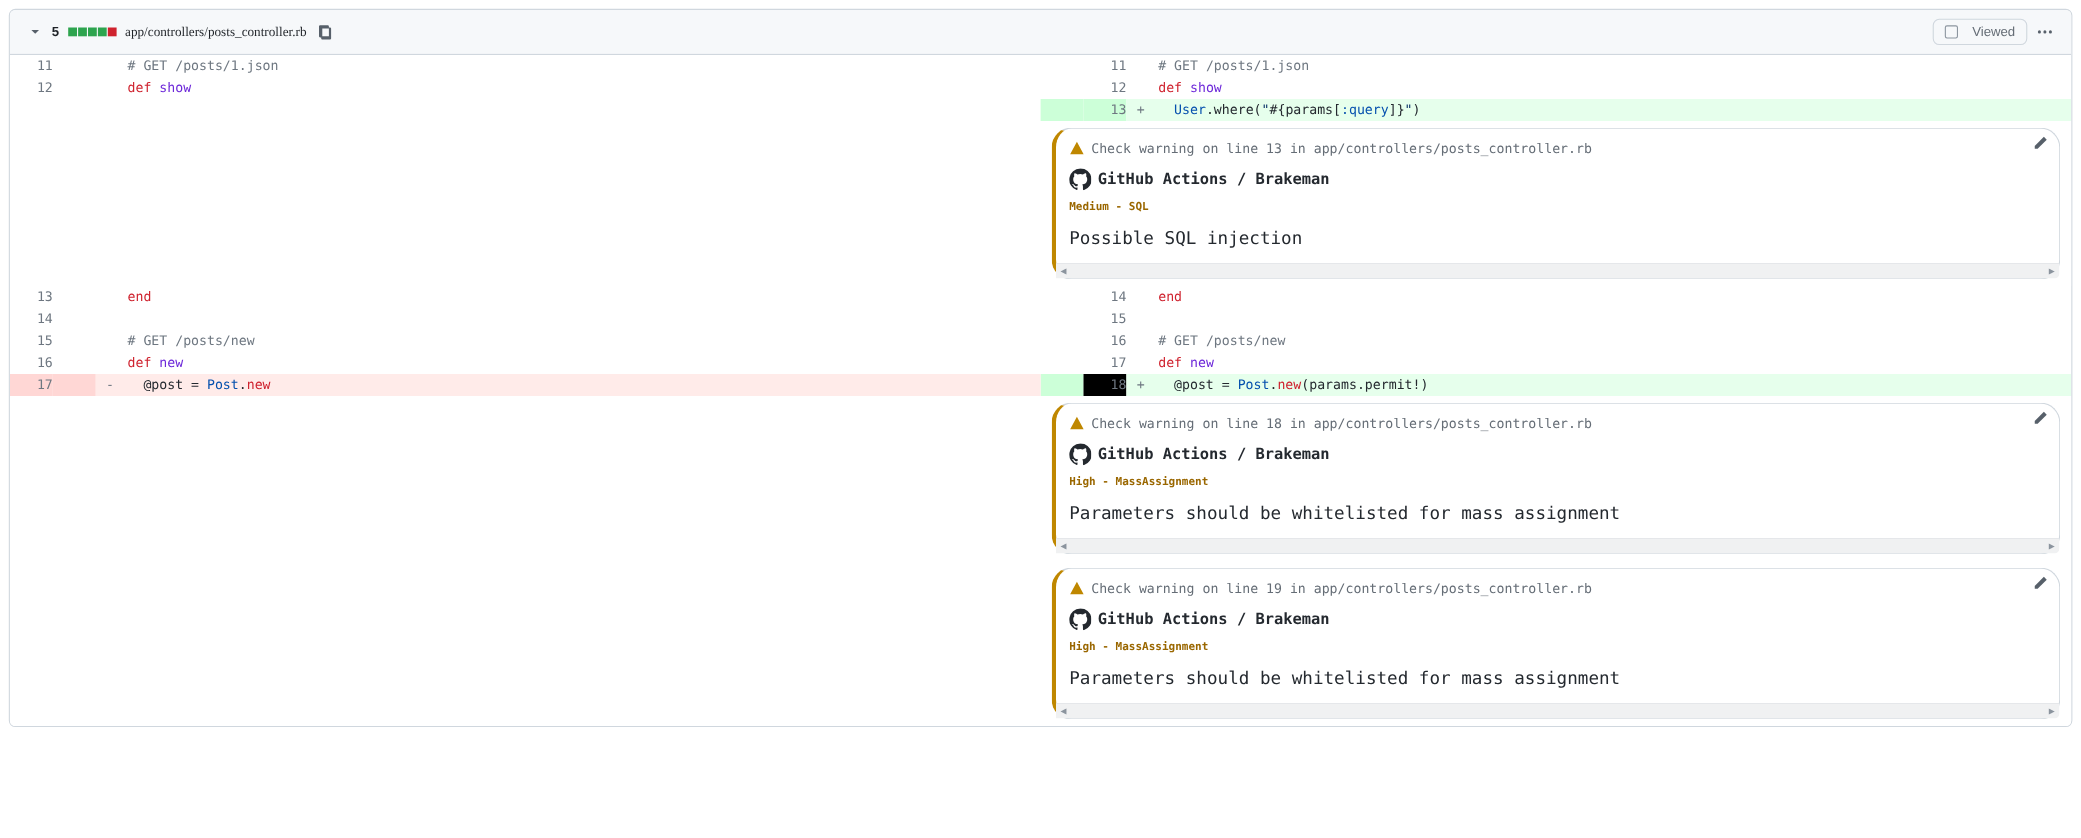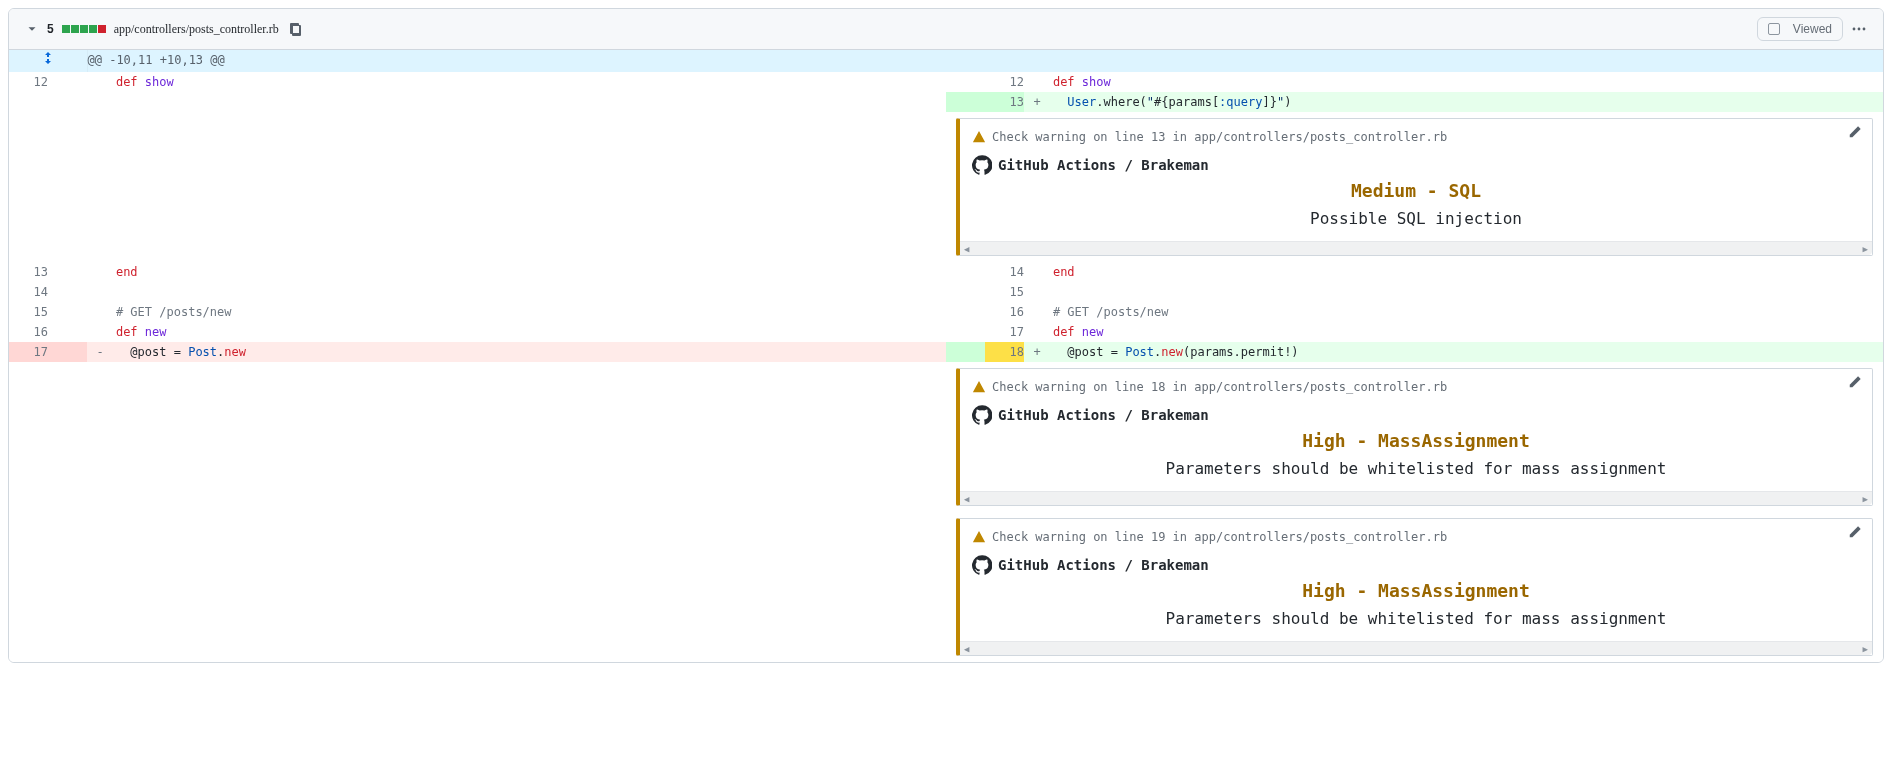--- a/index.html
+++ b/index.html
@@ -79,43 +79,42 @@
 .c-comment { color: #6e7781; }
 .c-kw { color: #cf222e; }
 .c-def { color: #6d28d9; }
 .c-const { color: #0550ae; }
 .c-sym { color: #0a3069; }
 
 .annotation-cell { padding: 6px 10px !important; background: #fff; }
 .annotation {
   border: 1px solid #d0d7de;
   border-left: 4px solid #bf8700;
-  border-radius: 2px;
+  border-radius: 18px;
   background: #fff;
   position: relative;
-  text-align: center;
 }
 .ann-header {
   display: flex; align-items: center; gap: 6px;
   padding: 8px 12px 4px 12px;
   font-size: 12px;
   color: #656d76;
 }
 .warn-icon { width: 14px; height: 14px; fill: #bf8700; flex-shrink: 0; }
 .ann-actions { position: absolute; top: 6px; right: 10px; display: flex; gap: 6px; }
 .ann-body { padding: 2px 12px 10px 12px; }
 .ann-source { display: flex; align-items: center; gap: 6px; font-size: 14px; margin: 2px 0 6px 0; font-weight: bold; }
 .gh-icon {
   width: 20px; height: 20px;
   display: inline-flex; align-items: center; justify-content: center;
 }
 .gh-icon svg { width: 20px; height: 20px; }
 .ann-level {
   color: #9a6700;
-  font-size: 18px;
+  font-size: 10px;
   font-weight: 600;
   margin: 6px 0 8px 0;
 }
 .ann-msg {
   padding-bottom: 2px;
   font-size: 16px;
 }
 .ann-scroll {
   display: flex;
   justify-content: space-between;
@@ -165,25 +164,27 @@
   <table class="diff-table mono">
     <colgroup>
       <col style="width:39px">
         <col style="width:39px">
         <col>
       <col style="width:39px">
         <col style="width:39px">
         <col>
     </colgroup>
     <tbody id="diff-body">
-        <tr class="hunk-row">
-          <td colspan="2" class="hunk-gutter"><svg width="16" height="16" viewBox="0 0 16 16" fill="#0969da">
-              <path d="M8 2l3 3H9v2H7V5H5l3-3zm0 12l-3-3h2V9h2v2h2l-3 3z"></path>
-            </svg></td>
-          <td class="hunk-text mono" colspan="4">@@ -10,11 +10,13 @@</td>
+        <tr>
+          <td class="ln">11</td>
+          <td class="ln"></td>
+          <td class="code"><span class="marker"></span>    <span class="c-comment"># GET /posts/1.json</span></td>
+          <td class="ln"></td>
+          <td class="ln">11</td>
+          <td class="code"><span class="marker"></span>    <span class="c-comment"># GET /posts/1.json</span></td>
         </tr>
         <tr>
           <td class="ln">12</td>
           <td class="ln"></td>
           <td class="code"><span class="marker"></span>    <span class="c-kw">def</span> <span class="c-def">show</span></td>
           <td class="ln"></td>
           <td class="ln">12</td>
           <td class="code"><span class="marker"></span>    <span class="c-kw">def</span> <span class="c-def">show</span></td>
         </tr>
         <tr>
@@ -260,21 +261,21 @@
           <td class="code"><span class="marker"></span>    <span class="c-kw">def</span> <span class="c-def">new</span></td>
           <td class="ln"></td>
           <td class="ln">17</td>
           <td class="code"><span class="marker"></span>    <span class="c-kw">def</span> <span class="c-def">new</span></td>
         </tr>
         <tr>
           <td class="ln" style="background:#ffd7d5">17</td>
           <td class="ln" style="background:#ffd7d5"></td>
           <td class="code" style="background:#ffebe9"><span class="marker">-</span>      @post = <span class="c-const">Post</span>.<span class="c-kw">new</span></td>
           <td class="ln" style="background:#ccffd8"></td>
-          <td class="ln" style="background:#fde047">18</td>
+          <td class="ln" style="background:#000000">18</td>
           <td class="code" style="background:#e6ffec"><span class="marker">+</span>      @post = <span class="c-const">Post</span>.<span class="c-kw">new</span>(params.permit!)</td>
         </tr>
         <tr>
           <td class="ln"></td>
           <td class="ln"></td>
           <td></td>
           <td colspan="3" class="annotation-cell">
             <div class="annotation">
               <div class="ann-actions">
                 <span><svg width="14" height="14" viewBox="0 0 16 16" fill="#57606a">

